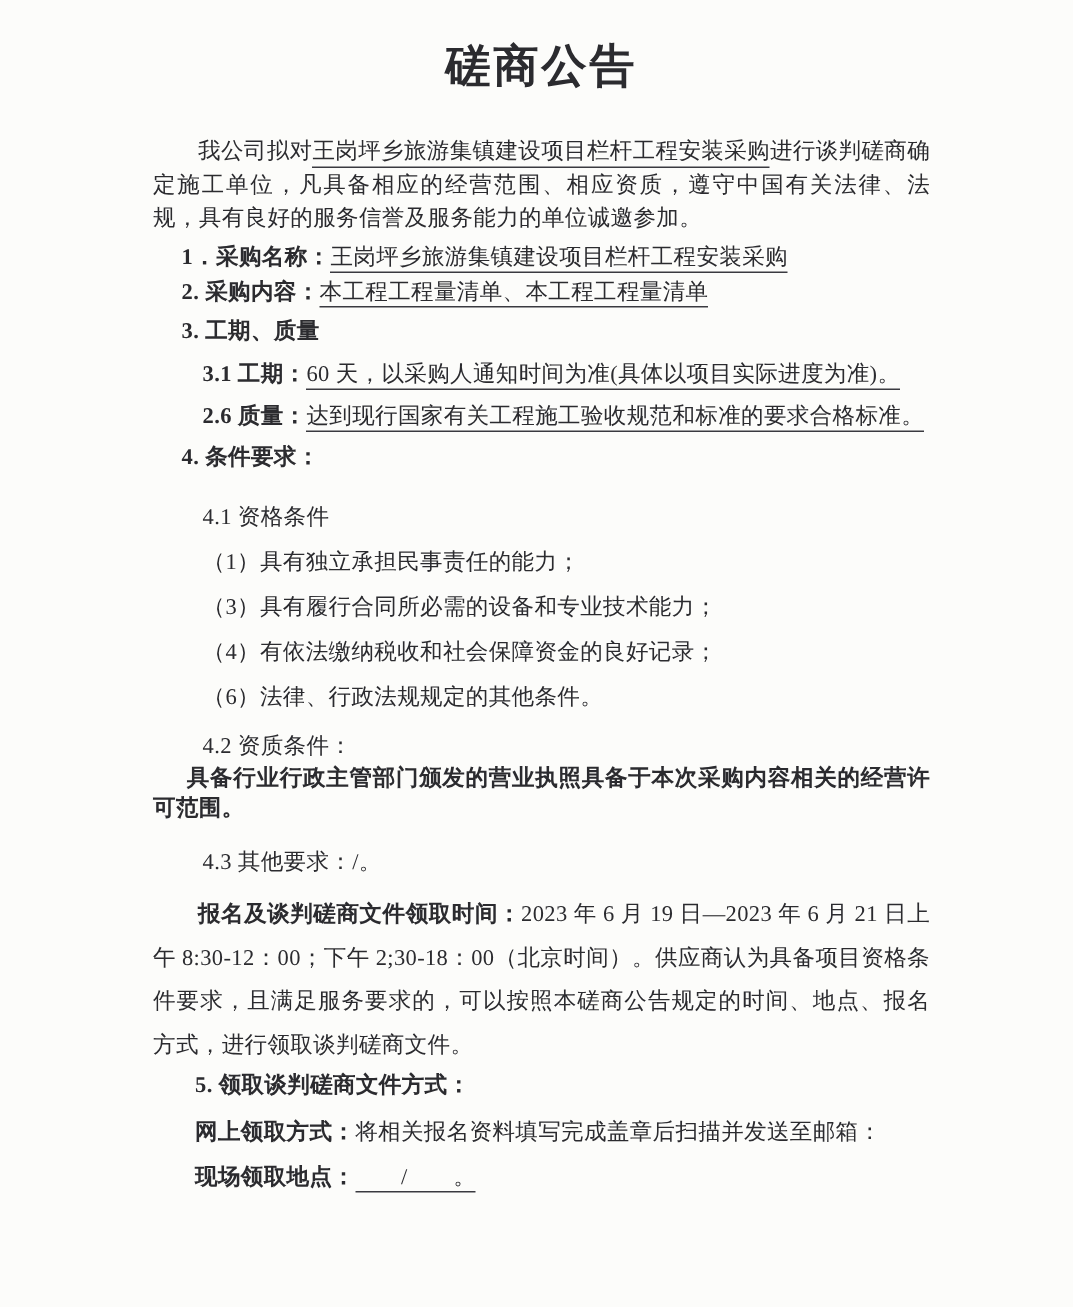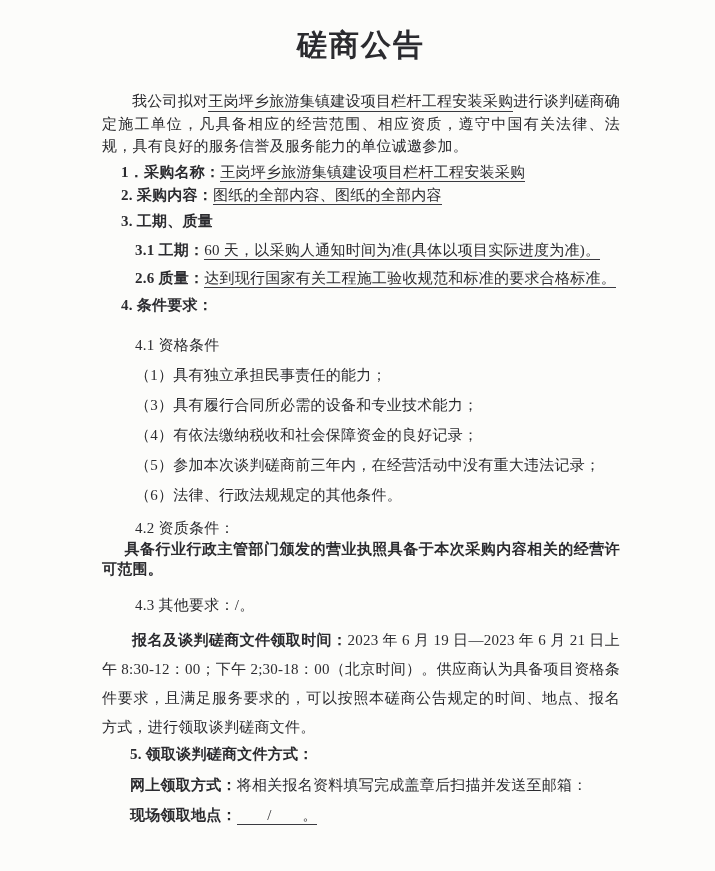--- a/index.html
+++ b/index.html
@@ -40,37 +40,36 @@
 <body>
 
 <div class="page">
 
   <h1 class="title">磋商公告</h1>
 
   <p class="para indent2" style="margin-top:22px"><span>我公司拟对</span><span class="u">王岗坪乡旅游集镇建设项目栏杆工程安装采购</span><span>进行谈判磋商确定施工单位，凡具备相应的经营范围、相应资质，遵守中国有关法律、法规，具有良好的服务信誉及服务能力的单位诚邀参加。</span></p>
 
   <p class="line lvl1" style="margin-top:3px"><b>1．采购名称：</b><span class="u">王岗坪乡旅游集镇建设项目栏杆工程安装采购</span></p>
 
-  <p class="line lvl1" style="margin-top:1px"><b>2. 采购内容：</b><span class="u">图纸的全部内容、图纸的全部内容</span></p>
+  <p class="line lvl1" style="margin-top:1px"><b>2. 采购内容：</b><span class="u">本工程工程量清单、本工程工程量清单</span></p>
 
   <p class="line lvl1" style="margin-top:4px"><b>3. 工期、质量</b></p>
 
   <p class="line lvl2" style="margin-top:7px"><b>3.1 工期：</b><span class="u">60 天，以采购人通知时间为准(具体以项目实际进度为准)。</span></p>
 
   <p class="line lvl2" style="margin-top:6px"><b>2.6 质量：</b><span class="u">达到现行国家有关工程施工验收规范和标准的要求合格标准。</span></p>
 
   <p class="line lvl1" style="margin-top:5px"><b>4. 条件要求：</b></p>
 
   <p class="line lvl2" style="margin-top:18px"><span>4.1 资格条件</span></p>
 
   <div>
     <p class="line lvl2" style="margin-top:8px">（1）具有独立承担民事责任的能力；</p>
     <p class="line lvl2" style="margin-top:8px">（3）具有履行合同所必需的设备和专业技术能力；</p>
     <p class="line lvl2" style="margin-top:8px">（4）有依法缴纳税收和社会保障资金的良好记录；</p>
-    <p class="line lvl2" style="margin-top:8px">（5）参加本次谈判磋商前三年内，在经营活动中没有重大违法记录；</p>
     <p class="line lvl2" style="margin-top:8px">（6）法律、行政法规规定的其他条件。</p>
   </div>
 
   <p class="line lvl2" style="margin-top:11px"><span>4.2 资质条件：</span></p>
 
   <p class="qual">具备行业行政主管部门颁发的营业执照具备于本次采购内容相关的经营许可范围。</p>
 
   <p class="line lvl2" style="margin-top:14px"><span>4.3 其他要求：/。</span></p>
 
   <p class="reg" style="margin-top:10px"><b>报名及谈判磋商文件领取时间：</b><span>2023 年 6 月 19 日—2023 年 6 月 21 日上午 8:30-12：00；下午 2;30-18：00（北京时间）。供应商认为具备项目资格条件要求，且满足服务要求的，可以按照本磋商公告规定的时间、地点、报名方式，进行领取谈判磋商文件。</span></p>

